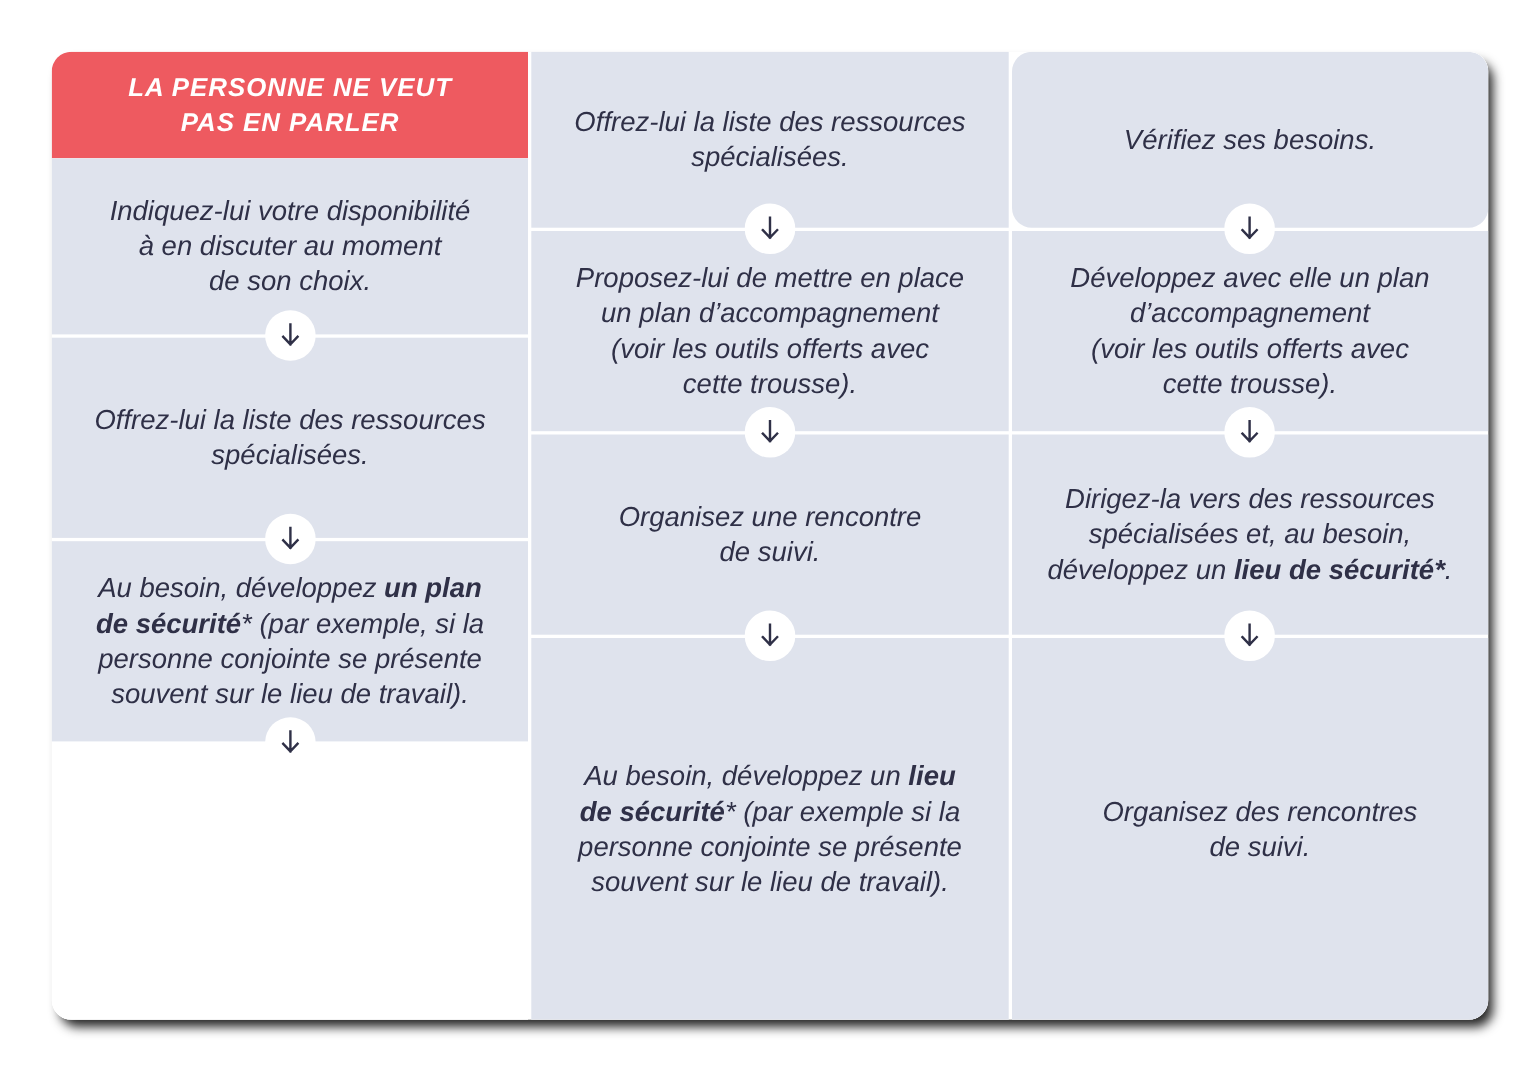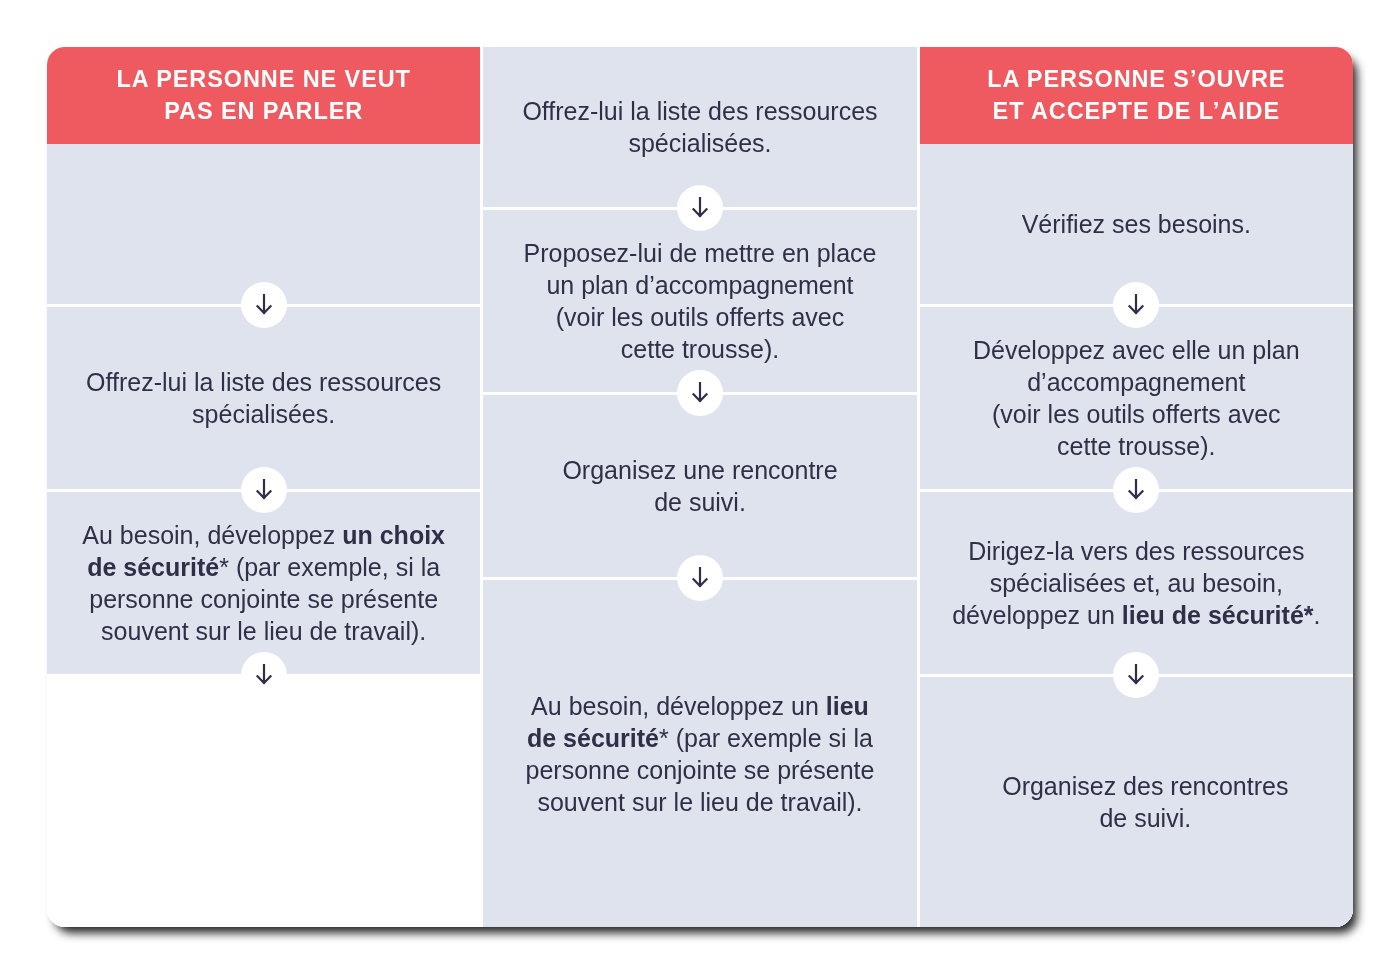--- a/index.html
+++ b/index.html
@@ -27,20 +27,21 @@
     left: 47px;
     top: 47px;
     width: 1306px;
     height: 880px;
     border-radius: 18px;
     background: #ffffff;
     box-shadow: 6px 8px 10px -2px rgba(0, 0, 0, 0.85);
     overflow: hidden;
     display: flex;
     flex-direction: row;
+    font-style: italic;
   }
 
   .column {
     flex: 1 1 0;
     display: flex;
     flex-direction: column;
     background: #ffffff;
   }
   .column + .column {
     margin-left: 3px;
@@ -101,21 +102,21 @@
   .c1 .r1 { flex: 0 0 160px; }
   .c1 .r2 { flex: 0 0 182px; }
   .c1 .r3 { flex: 0 0 182px; }
   .c1 .r4 { flex: 1 1 auto; }
 
   .c2 .r1 { flex: 0 0 160px; }
   .c2 .r2 { flex: 0 0 182px; }
   .c2 .r3 { flex: 0 0 182px; }
   .c2 .r4 { flex: 1 1 auto; }
 
-  .c3 .r1 { flex: 0 0 160px; }
+  .c3 .r1 { flex: 0 0 160px; border-radius: 18px; }
   .c3 .r2 { flex: 0 0 182px; }
   .c3 .r3 { flex: 0 0 182px; }
   .c3 .r4 { flex: 1 1 auto; padding-left: 36px; }
 
   
   .arrow-badge {
     position: absolute;
     left: 50%;
     bottom: -24px;
     transform: translateX(-50%);
@@ -139,38 +140,39 @@
 
   <div class="table-card">
 
     <div class="column c1">
       <div class="col-header">
         <span>LA PERSONNE NE VEUT<br>PAS EN PARLER</span>
       </div>
       <div class="col-body">
 
         <div class="cell r1">
+          <span class="cell-text">Indiquez-lui votre disponibilité<br>à en discuter au moment<br>de son choix.</span>
           <span class="arrow-badge">
             <svg width="26" height="26" viewBox="0 0 26 26" aria-hidden="true">
               <path d="M13 3 L13 21 M13 21 L6.5 14.2 M13 21 L19.5 14.2" stroke="#2f3047" stroke-width="2.2" fill="none" stroke-linecap="square" stroke-linejoin="miter"></path>
             </svg>
           </span>
         </div>
 
         <div class="cell r2">
           <span class="cell-text">Offrez-lui la liste des ressources<br>spécialisées.</span>
           <span class="arrow-badge">
             <svg width="26" height="26" viewBox="0 0 26 26" aria-hidden="true">
               <path d="M13 3 L13 21 M13 21 L6.5 14.2 M13 21 L19.5 14.2" stroke="#2f3047" stroke-width="2.2" fill="none" stroke-linecap="square" stroke-linejoin="miter"></path>
             </svg>
           </span>
         </div>
 
         <div class="cell r3">
-          <span class="cell-text">Au besoin, développez <b>un choix</b><br><b>de sécurité</b>* (par exemple, si la<br>personne conjointe se présente<br>souvent sur le lieu de travail).</span>
+          <span class="cell-text">Au besoin, développez <b>un plan</b><br><b>de sécurité</b>* (par exemple, si la<br>personne conjointe se présente<br>souvent sur le lieu de travail).</span>
           <span class="arrow-badge">
             <svg width="26" height="26" viewBox="0 0 26 26" aria-hidden="true">
               <path d="M13 3 L13 21 M13 21 L6.5 14.2 M13 21 L19.5 14.2" stroke="#2f3047" stroke-width="2.2" fill="none" stroke-linecap="square" stroke-linejoin="miter"></path>
             </svg>
           </span>
         </div>
 
 
       </div>
     </div>
@@ -206,23 +208,20 @@
         </div>
 
         <div class="cell r4">
           <span class="cell-text">Au besoin, développez un <b>lieu</b><br><b>de sécurité</b>* (par exemple si la<br>personne conjointe se présente<br>souvent sur le lieu de travail).</span>
         </div>
 
       </div>
     </div>
 
     <div class="column c3">
-      <div class="col-header">
-        <span>LA PERSONNE S’OUVRE<br>ET ACCEPTE DE L’AIDE</span>
-      </div>
       <div class="col-body">
 
         <div class="cell r1">
           <span class="cell-text">Vérifiez ses besoins.</span>
           <span class="arrow-badge">
             <svg width="26" height="26" viewBox="0 0 26 26" aria-hidden="true">
               <path d="M13 3 L13 21 M13 21 L6.5 14.2 M13 21 L19.5 14.2" stroke="#2f3047" stroke-width="2.2" fill="none" stroke-linecap="square" stroke-linejoin="miter"></path>
             </svg>
           </span>
         </div>

